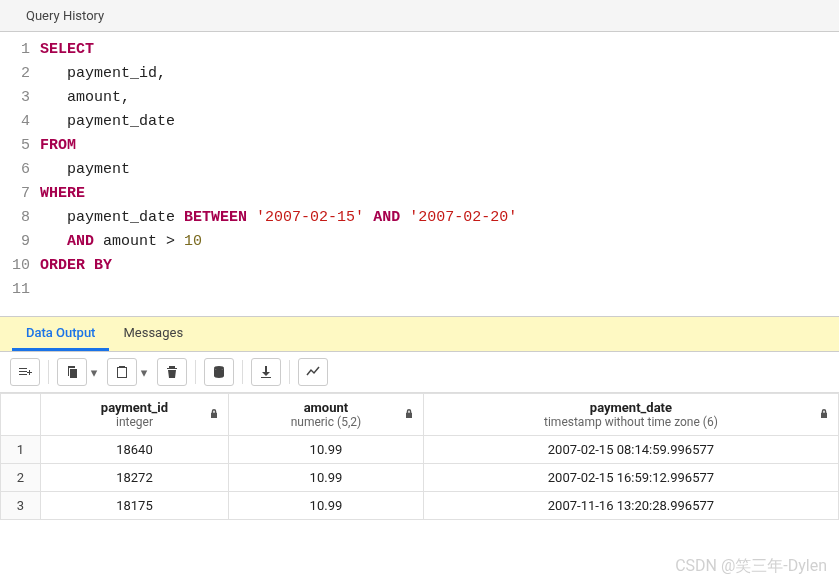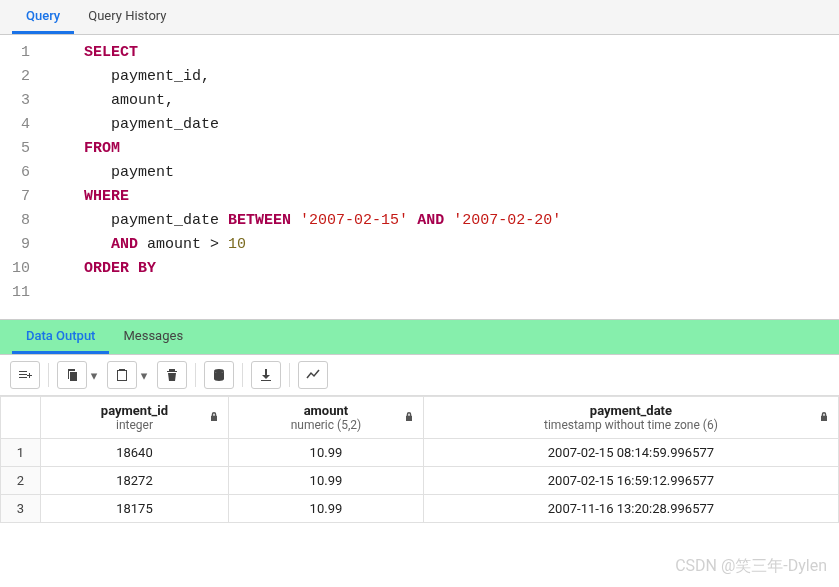--- a/index.html
+++ b/index.html
@@ -4,46 +4,45 @@
 <style>
   * { box-sizing: border-box; margin: 0; padding: 0; }
   body { font-family: -apple-system, BlinkMacSystemFont, "Segoe UI", Roboto, sans-serif; font-size: 13px; color: #222; background: #fff; width: 839px; }
   .tabs { display: flex; border-bottom: 1px solid #ccc; background: #f5f5f5; padding: 0 12px; }
   .tab { padding: 8px 14px; cursor: pointer; color: #444; }
   .tab.active { color: #1a73e8; border-bottom: 3px solid #1a73e8; font-weight: 500; }
   .editor { display: flex; font-family: "SFMono-Regular", Consolas, "Liberation Mono", Menlo, monospace; font-size: 15px; line-height: 24px; padding: 6px 0 14px 0; }
   .gutter { width: 40px; text-align: right; color: #888; padding-right: 10px; user-select: none; }
   .gutter div { height: 24px; }
   .code { flex: 1; }
-  .code-line { height: 24px; white-space: pre; margin-left: 44px; }
+  .code-line { height: 24px; white-space: pre; }
   .kw { color: #a6004d; font-weight: bold; }
   .str { color: #c41a16; }
   .num { color: #7a6a1f; }
   .ident { color: #222; }
-  .panel-tabs { display: flex; border-top: 1px solid #ccc; border-bottom: 1px solid #ccc; background: #86efac; padding: 0 12px; }
+  .panel-tabs { display: flex; border-top: 1px solid #ccc; border-bottom: 1px solid #ccc; background: #fef9c3; padding: 0 12px; }
   .toolbar { display: flex; gap: 6px; padding: 6px 10px; border-bottom: 1px solid #ddd; align-items: center; }
   .tbtn { width: 30px; height: 28px; display: flex; align-items: center; justify-content: center; background: #fff; border: 1px solid #ccc; border-radius: 3px; cursor: pointer; color: #444; }
   .tbtn svg { width: 16px; height: 16px; }
   .sep { width: 1px; height: 24px; background: #ddd; margin: 0 2px; }
   table.results { border-collapse: collapse; width: 100%; }
   table.results th, table.results td { border: 1px solid #e0e0e0; padding: 6px 10px; text-align: center; font-size: 13px; }
   table.results th { background: #fff; font-weight: normal; position: relative; }
   .col-name { font-weight: bold; color: #222; }
   .col-type { color: #666; font-size: 12px; }
   .lock { position: absolute; right: 8px; top: 50%; transform: translateY(-50%); color: #555; }
   .rownum { width: 40px; text-align: center; color: #444; background: #fafafa; }
   td.num-cell { text-align: right; }
   .watermark { position: fixed; right: 12px; bottom: 10px; color: rgba(120,120,120,.35); font-size: 16px; pointer-events: none; }
   .chev { width:14px; display:flex; align-items:center; justify-content:center; color:#666; margin-left:-6px; }
 </style>
 </head>
 <body>
 
 <div class="tabs">
-  <div class="tab active">Query</div>
   <div class="tab">Query History</div>
 </div>
 
 <div class="editor">
   <div class="gutter" id="gutter">
       <div>1</div>
       <div>2</div>
       <div>3</div>
       <div>4</div>
       <div>5</div>

